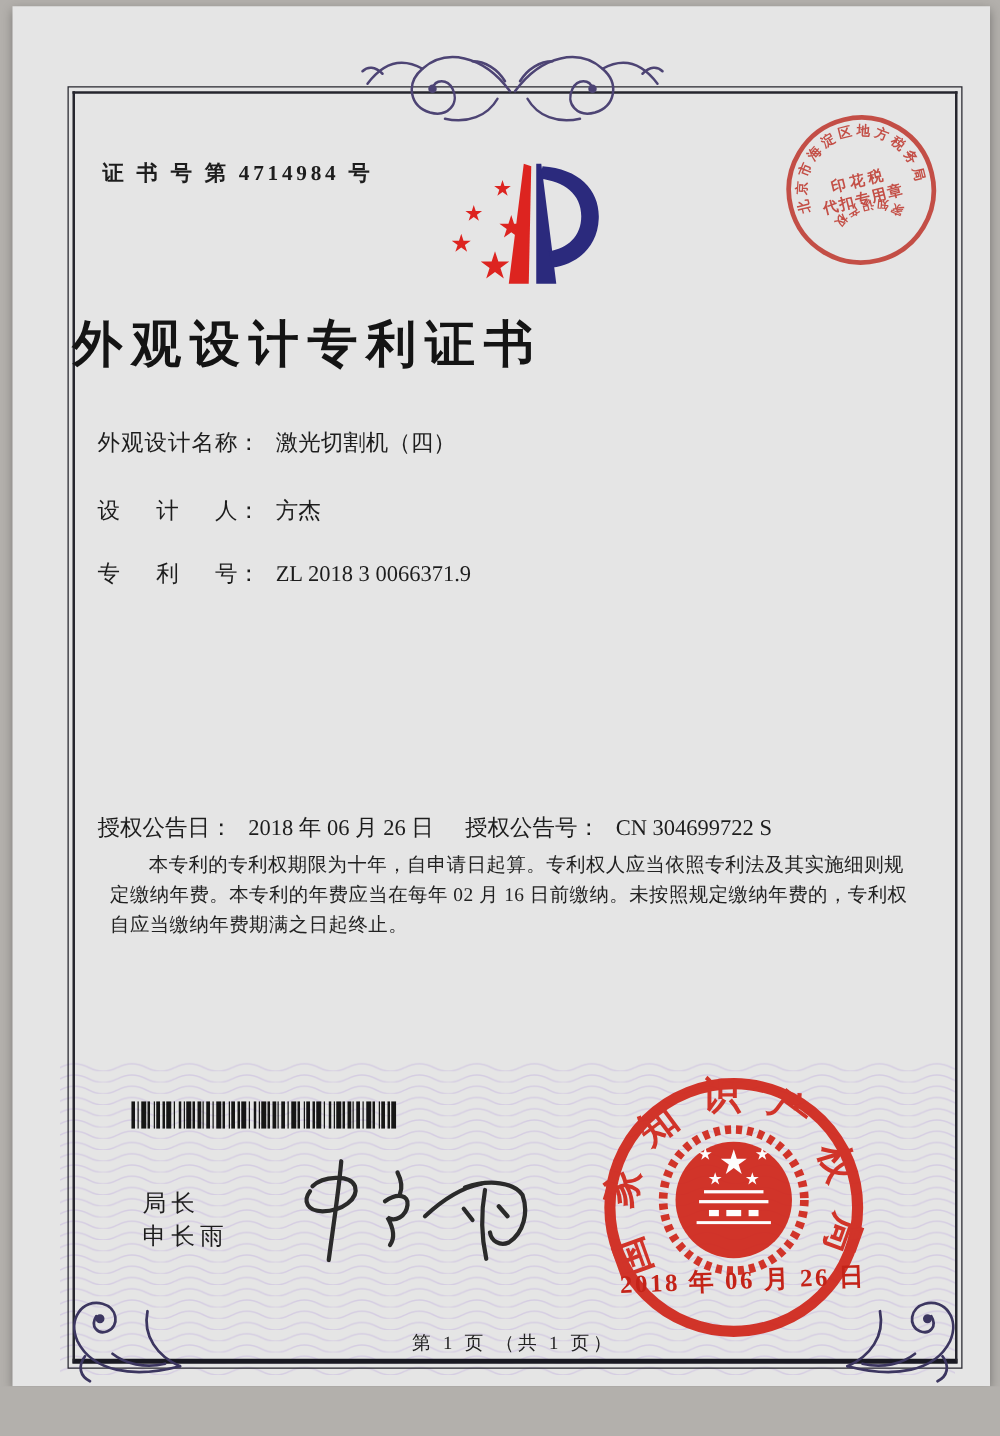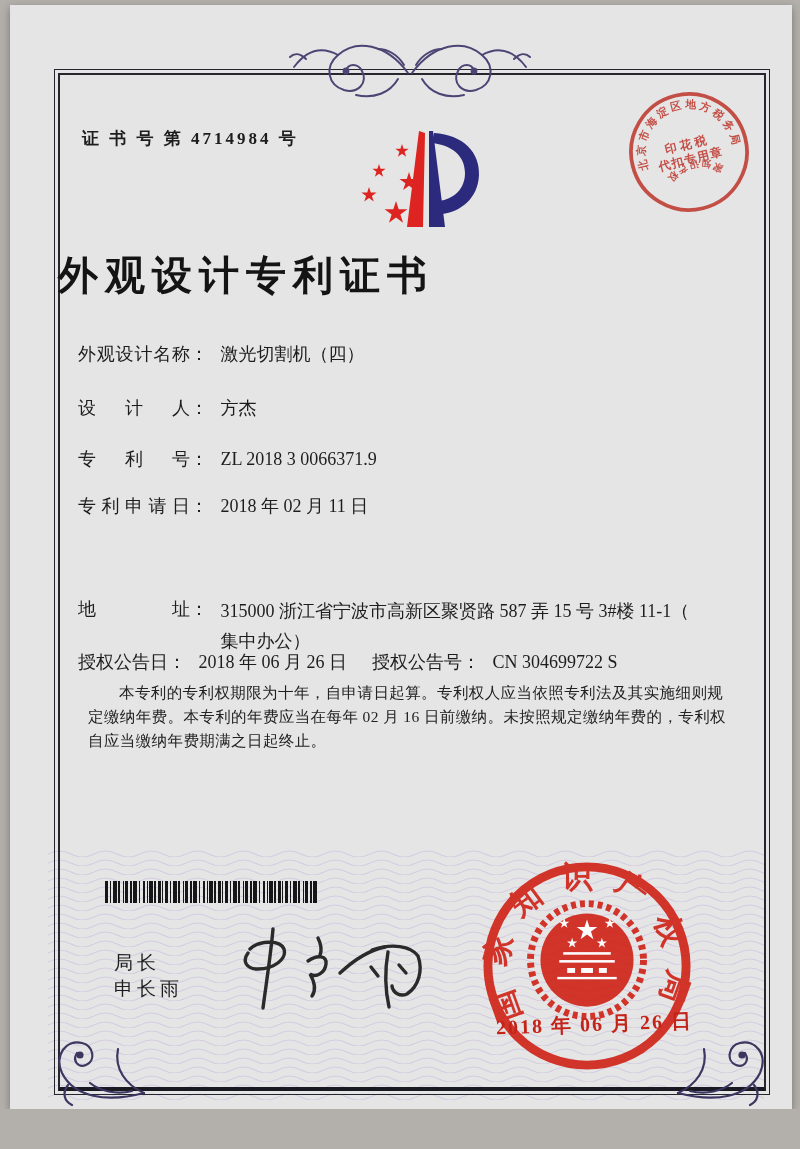--- a/index.html
+++ b/index.html
@@ -146,28 +146,20 @@
     <span class="lbl just">外观设计名称</span><span class="colon">：</span>
     <span class="val">激光切割机（四）</span>
   </div>
   <div class="abs row" style="top:390px">
     <span class="lbl just">设计人</span><span class="colon">：</span>
     <span class="val">方杰</span>
   </div>
   <div class="abs row" style="top:441px">
     <span class="lbl just">专利号</span><span class="colon">：</span>
     <span class="val">ZL 2018 3 0066371.9</span>
-  </div>
-  <div class="abs row" style="top:488px">
-    <span class="lbl just">专利申请日</span><span class="colon">：</span>
-    <span class="val">2018 年 02 月 11 日</span>
-  </div>
-  <div class="abs row addr" style="top:591px">
-    <span class="lbl just">地址</span><span class="colon">：</span>
-    <span class="val"><span>315000 浙江省宁波市高新区聚贤路 587 弄 15 号 3#楼 11-1（</span><br><span>集中办公）</span></span>
   </div>
   <div class="abs row" style="top:644px">
     <span class="lbl">授权公告日</span><span class="colon">：</span>
     <span class="val">2018 年 06 月 26 日</span>
     <span class="grant-right">
       <span class="lbl">授权公告号</span><span class="colon">：</span>
       <span class="val">CN 304699722 S</span>
     </span>
   </div>
 
@@ -220,16 +212,17 @@
           <rect x="90" y="112" width="8" height="5"></rect>
           <rect x="104" y="112" width="12" height="5"></rect>
           <rect x="122" y="112" width="8" height="5"></rect>
           <rect x="80" y="121" width="60" height="2.4"></rect>
         </g>
       </g>
     </g>
   </svg>
   <div class="abs seal-date">2018 年 06 月 26 日</div>
 
+  <div class="abs footer">第 1 页 （共 1 页）</div>
 
 </div>
 
 <div class="scan-band"></div>
 
 </body></html>

